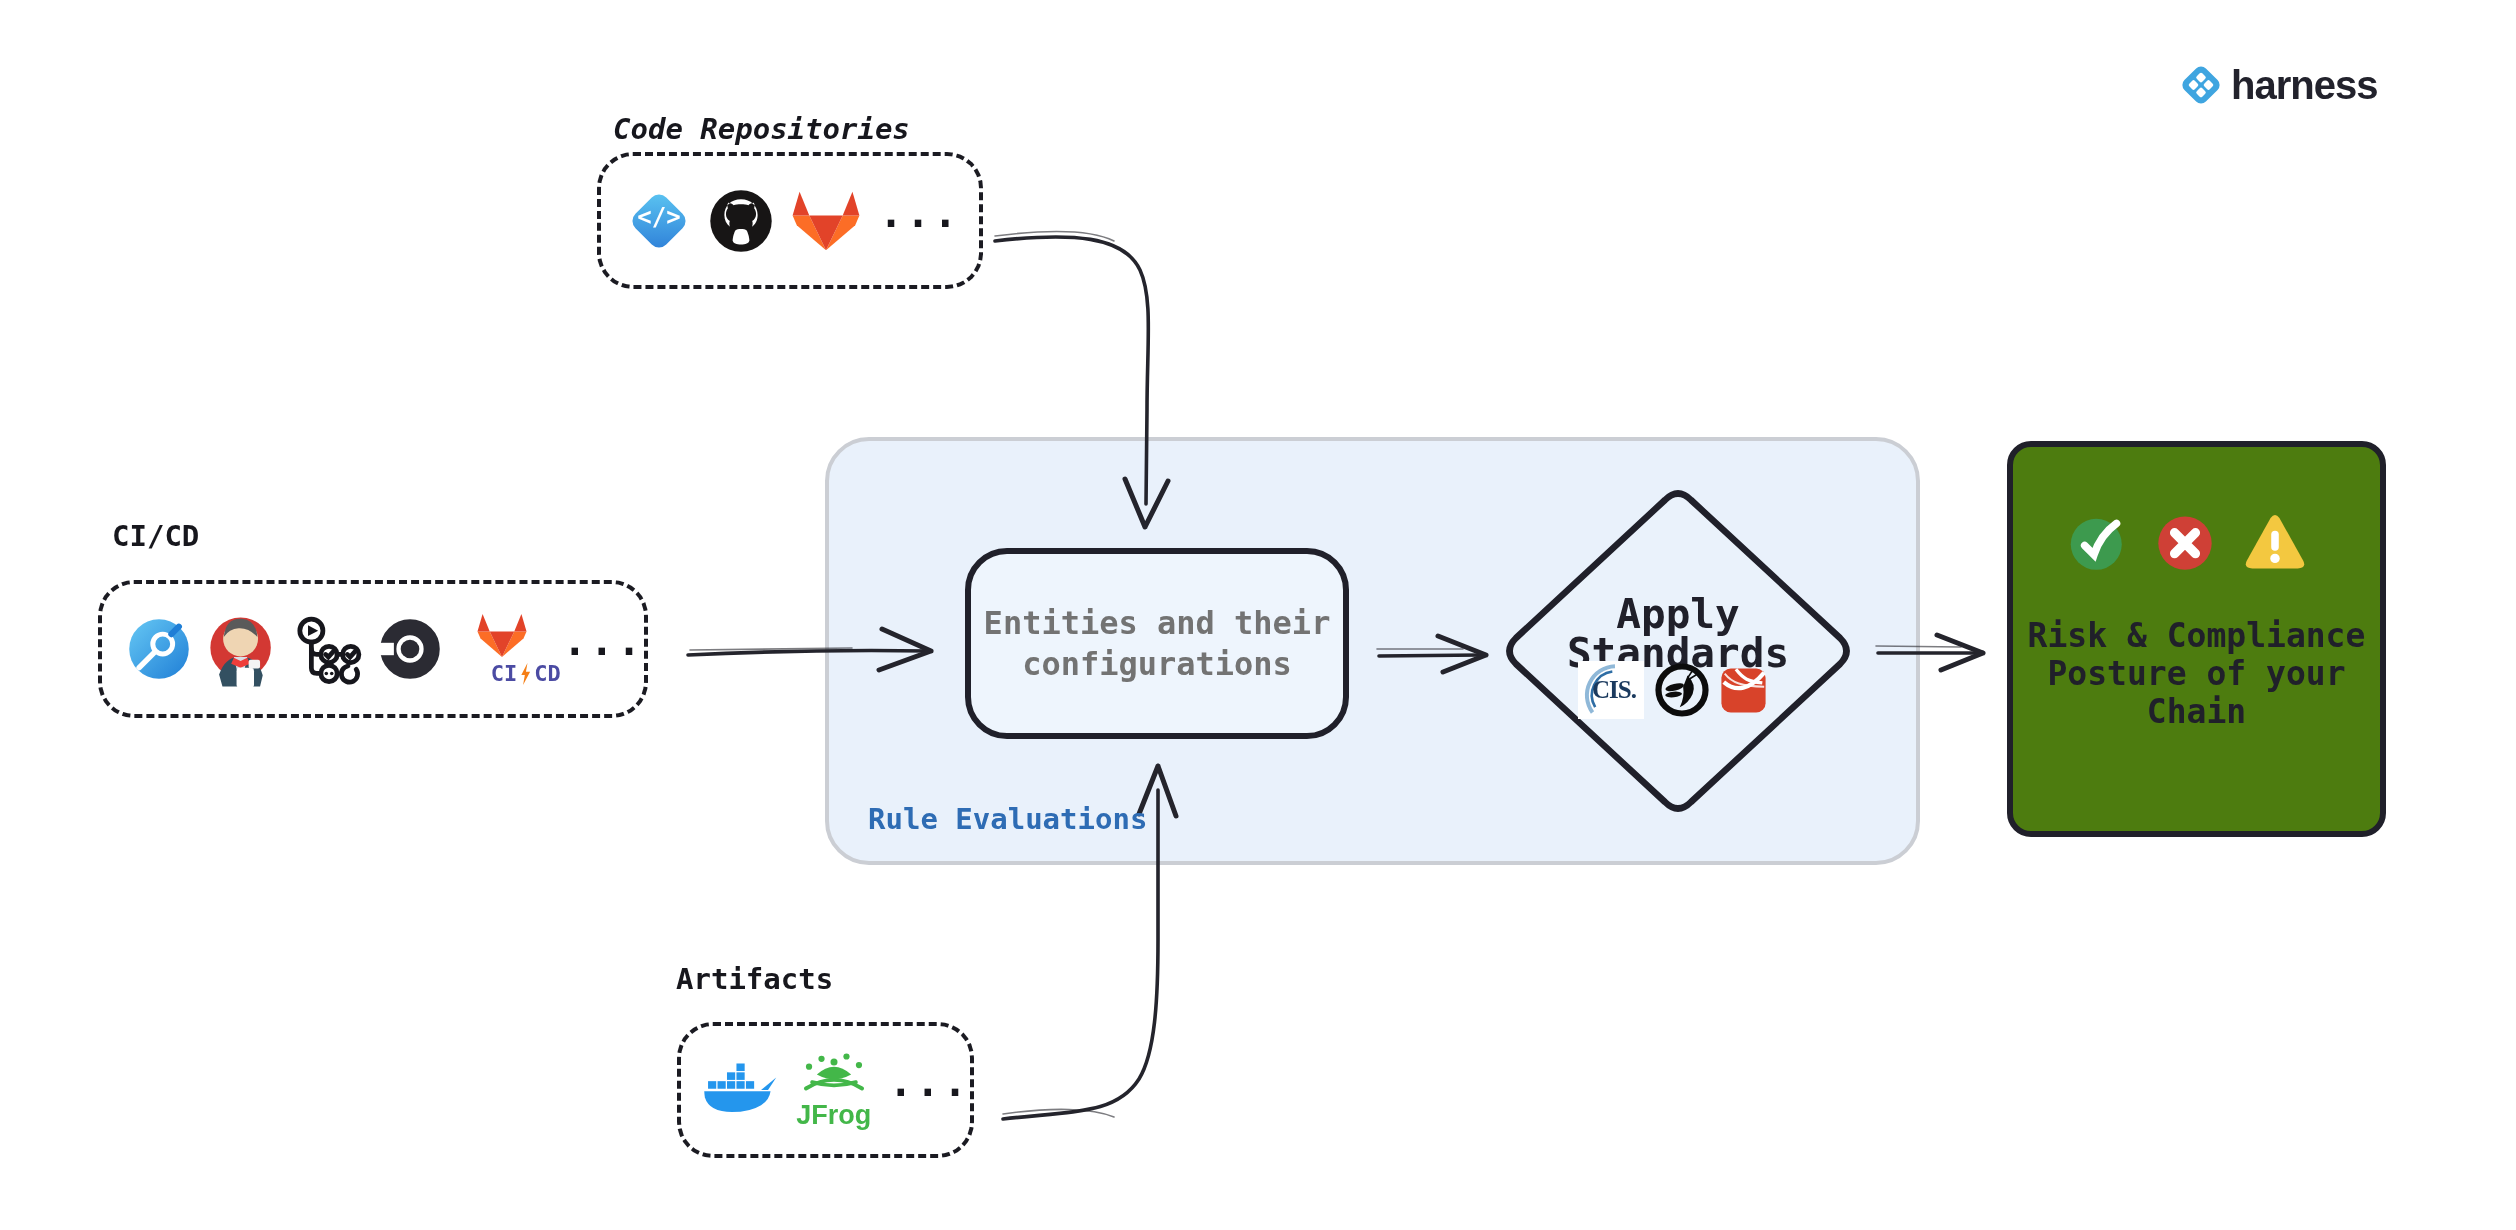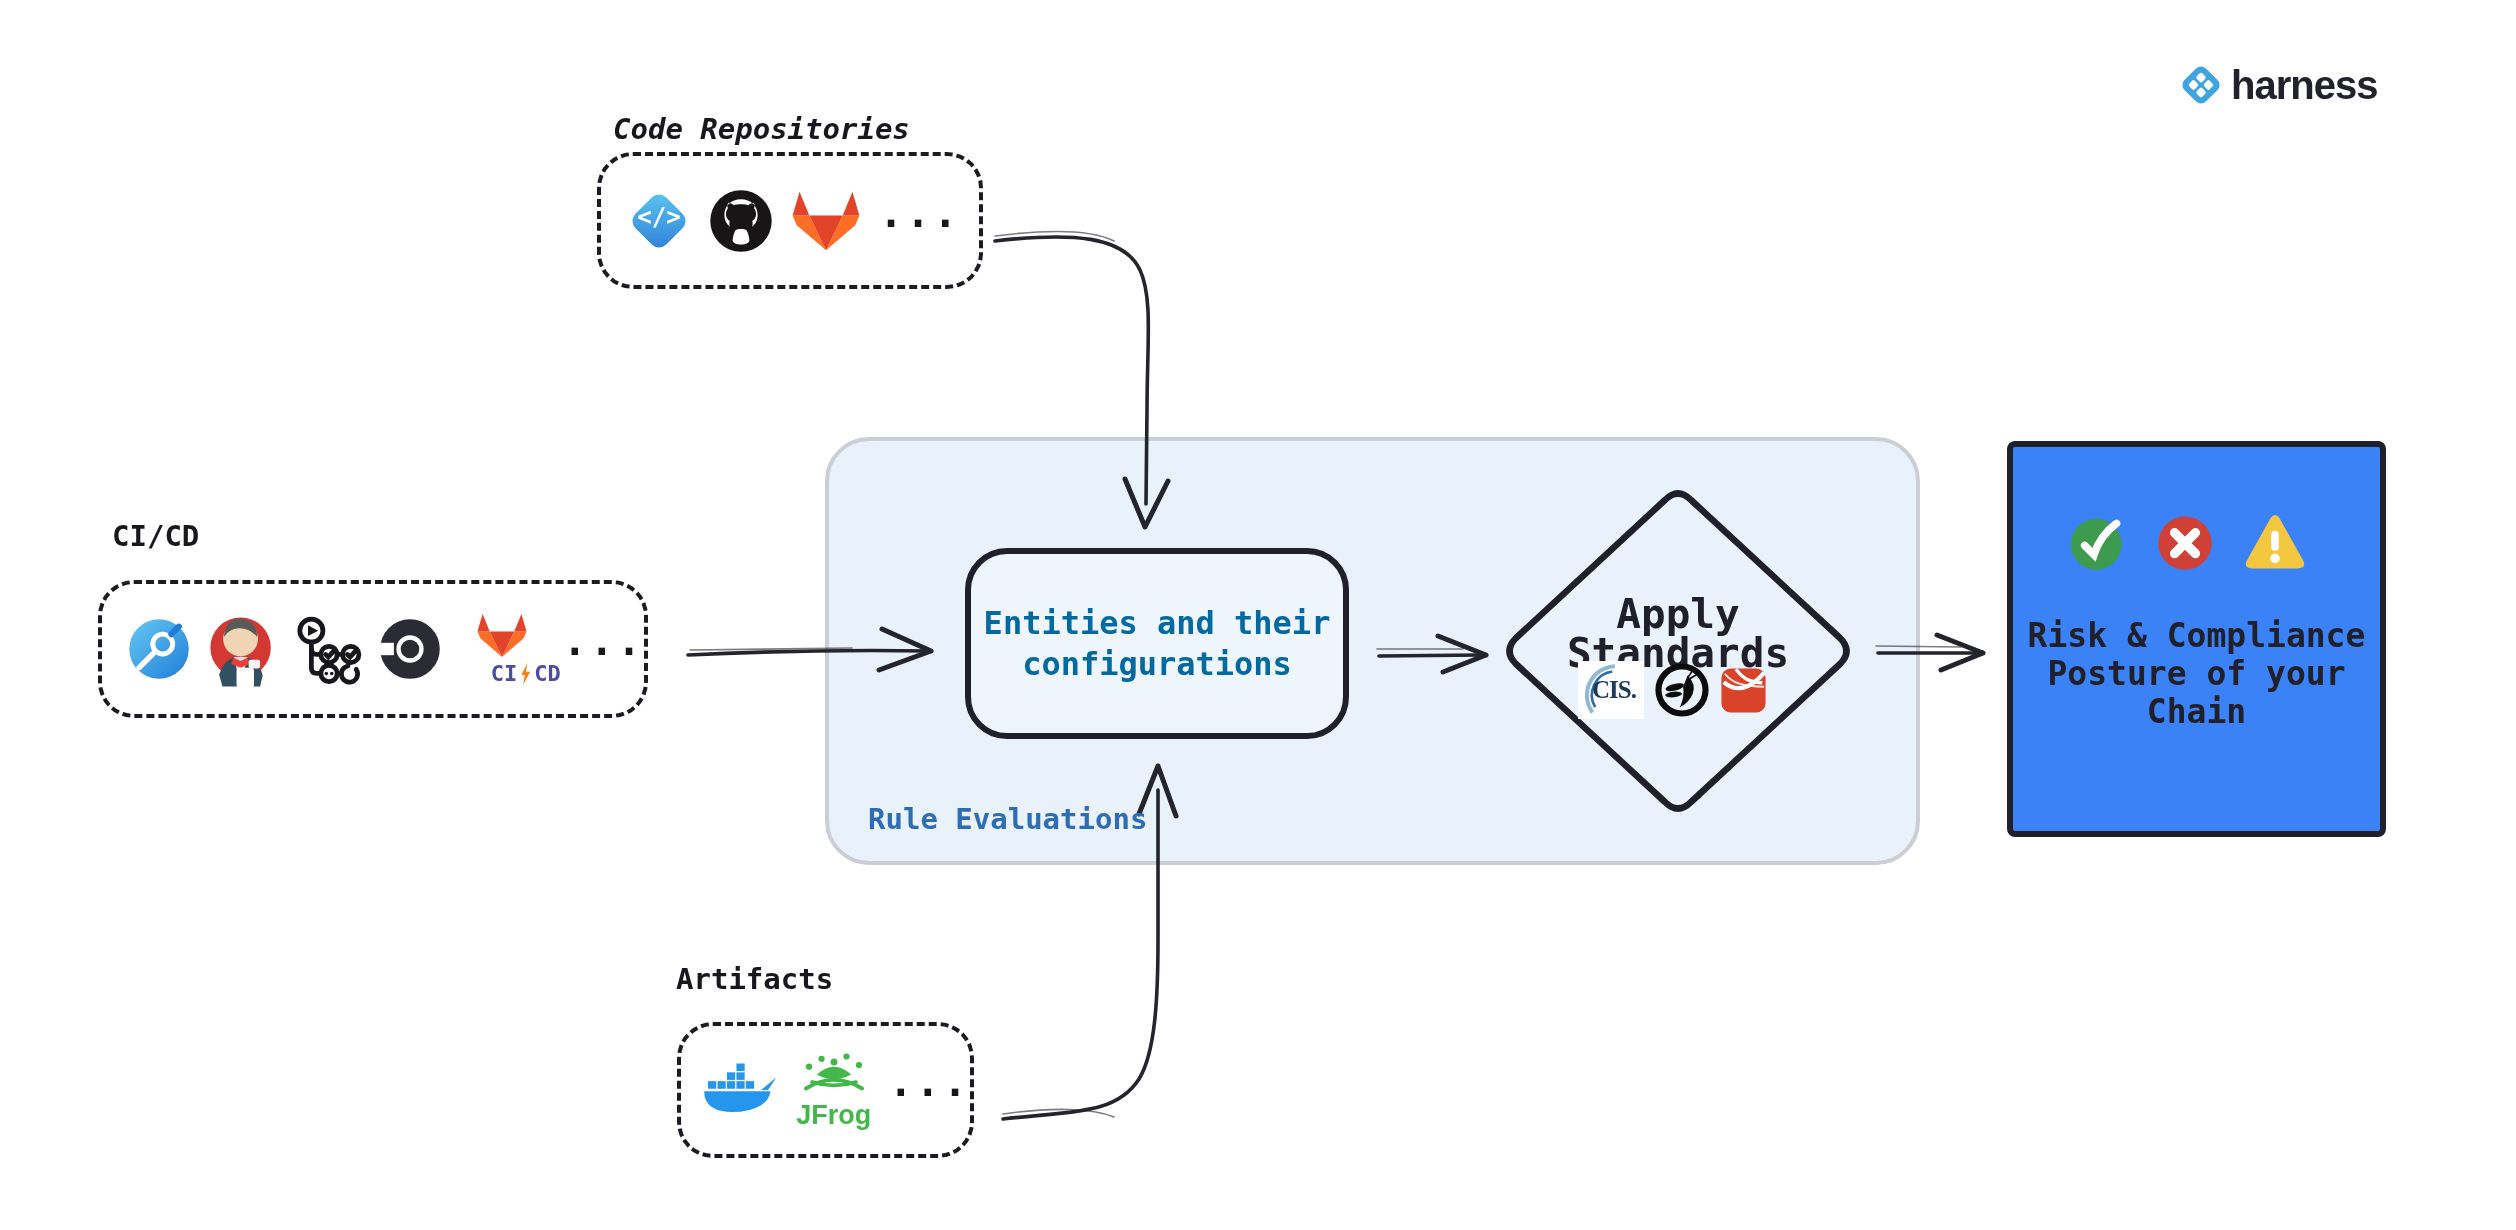--- a/index.html
+++ b/index.html
@@ -41,43 +41,43 @@
   }
   .rule-label { left:868px; top:802px; font-size:29px; font-weight:700; color:#2e6cb4; z-index:4; }
 
   .entities-box {
     left:965px; top:548px; width:384px; height:191px;
     background:#eef5fd;
     border:6px solid #20202a;
     border-radius:42px;
     display:flex; flex-direction:column; align-items:center; justify-content:center;
     z-index:4;
-    font-size:32px; font-weight:600; line-height:41px; color:#0369a1;
+    font-size:32px; font-weight:600; line-height:41px; color:#737373;
     text-align:left;
   }
 
   .diamond-svg { left:1495px; top:478px; z-index:4; }
   .diamond-text { width:366px; left:1495px; text-align:center; font-size:41px; font-weight:600; color:#20202a; z-index:5;margin-top:8px; }
   .standards-row { left:1578px; top:661px; display:flex; align-items:center; gap:10px; z-index:5; }
   .cis-badge {
     width:66px; height:58px; background:#ffffff; position:relative;
     display:flex; align-items:center; justify-content:center;
   }
   .cis-badge svg { position:absolute; left:0; top:0; }
   .cis-badge span {
     position:relative; font-family:"Liberation Serif", serif; font-weight:700;
     font-size:25px; color:#1b3a5e; letter-spacing:-1px; padding-left:6px;
   }
 
   
   .outcome-box {
     left:2007px; top:441px; width:379px; height:396px;
-    background:#3b82f6;
+    background:#4d7c0f;
     border:6px solid #20202a;
-    border-radius:8px;
+    border-radius:24px;
     z-index:4;
   }
   .status-row { position:absolute; left:56px; top:66px; display:flex; align-items:center; gap:29px; }
   .outcome-text {
     position:absolute; left:0; right:0; top:170px; text-align:center;
     font-size:33px; font-weight:600; line-height:38px; color:#20202a;
   }
 
   
   .brand { left:2178px; top:62px; display:flex; align-items:center; gap:7px; z-index:4; }

